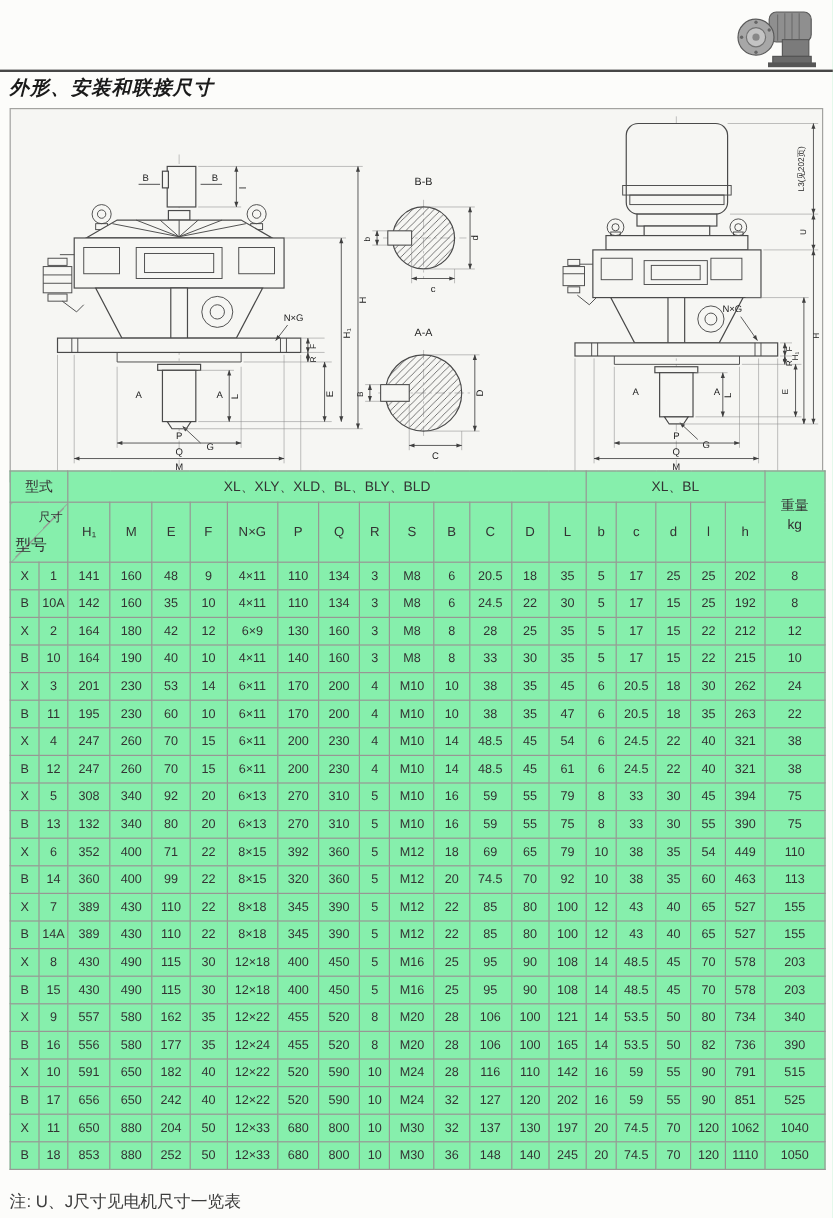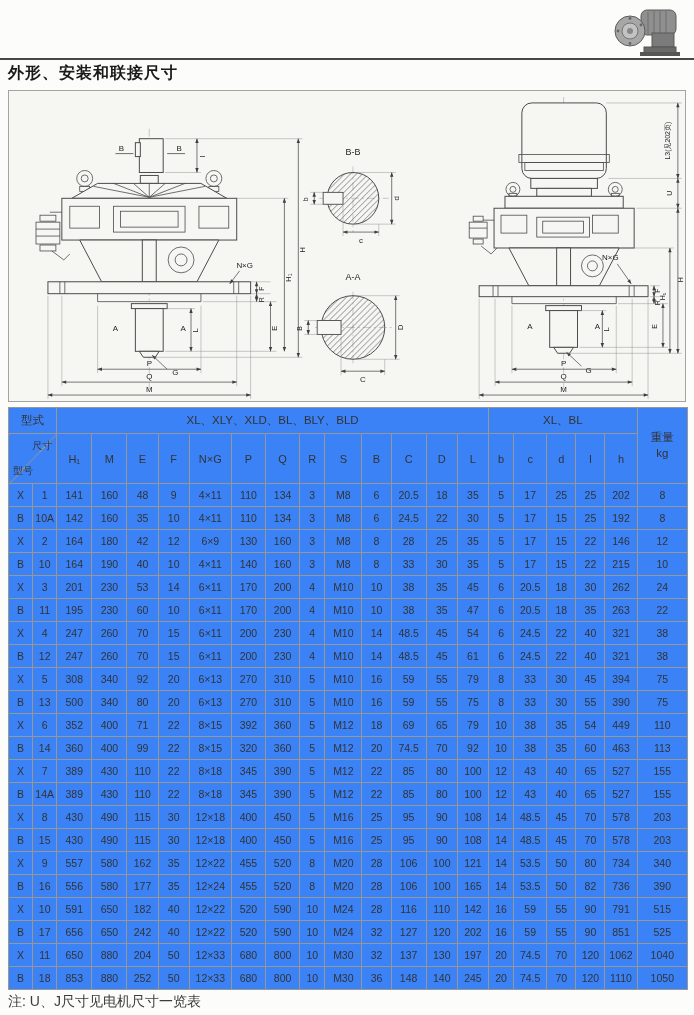--- a/index.html
+++ b/index.html
@@ -3,37 +3,37 @@
 <meta charset="utf-8">
 <style>
   html,body{margin:0;padding:0;}
   body{
     width:694px;height:1015px;position:relative;
     background:#fcfcfa;color:#333;
     font-family:"Liberation Sans","DejaVu Sans",sans-serif;
   }
   .photo{position:absolute;top:5px;right:8px;width:76px;height:52px;}
   .rule{position:absolute;top:58px;left:0;width:694px;height:2px;background:#474747;}
-  .title{position:absolute;top:63px;left:8px;margin:0;font-size:16px;font-weight:bold;color:#1a1a1a;letter-spacing:1px;}
+  .title{position:absolute;top:63px;left:8px;margin:0;font-size:16px;font-weight:bold;color:#1a1a1a;letter-spacing:1px;font-style:italic;}
   .panel{position:absolute;top:90px;left:8px;width:676px;height:310px;border:1px solid #a3a3a0;background:#f6f6f3;}
   .panel svg{display:block;}
-  table.dim{position:absolute;top:407px;left:8px;width:680px;border-collapse:collapse;table-layout:fixed;background:#3b82f6;}
+  table.dim{position:absolute;top:392px;left:8px;width:680px;border-collapse:collapse;table-layout:fixed;background:#86efac;}
   table.dim th,table.dim td{
     border:1px solid #979794;text-align:center;vertical-align:middle;
     font-size:10.5px;font-weight:normal;color:#333;padding:0;overflow:hidden;white-space:nowrap;
   }
   tr.grp th{height:25px;font-size:11.5px;}
   tr.cols th{height:49px;font-size:11px;text-align:center;}
   tbody td{height:22px;}
   th.corner{
     position:relative;
     background-image:linear-gradient(to bottom right,transparent calc(50% - 0.5px),#979794 calc(50% - 0.5px),#979794 calc(50% + 0.5px),transparent calc(50% + 0.5px));
   }
   th.corner .c-top{position:absolute;top:5px;right:4px;font-size:10px;}
-  th.corner .c-bot{position:absolute;bottom:5px;left:4px;font-size:10px;}
+  th.corner .c-bot{position:absolute;bottom:5px;left:4px;font-size:13px;}
   th.wt{font-size:10.5px;line-height:1.35;}
   .note{position:absolute;top:993px;left:8px;font-size:14px;color:#3c3c3c;}
   
   .ol{fill:#f6f6f3;stroke:#4a4a4a;stroke-width:1;}
   .th{fill:none;stroke:#4a4a4a;stroke-width:0.8;}
   .dim{stroke:#3f3f3f;stroke-width:0.7;fill:none;}
   .ext{stroke:#8a8a8a;stroke-width:0.45;fill:none;}
   .cl{stroke:#9a9a9a;stroke-width:0.5;fill:none;stroke-dasharray:8 3 2 3;}
   .lb{font-size:8px;fill:#222;}
   .lb7{font-size:7px;fill:#222;}
@@ -453,21 +453,21 @@
         <td>3</td>
         <td>M8</td>
         <td>8</td>
         <td>28</td>
         <td>25</td>
         <td>35</td>
         <td>5</td>
         <td>17</td>
         <td>15</td>
         <td>22</td>
-        <td>146</td>
+        <td>212</td>
         <td>12</td>
       </tr>
       <tr>
         <td>B</td>
         <td>10</td>
         <td>164</td>
         <td>190</td>
         <td>40</td>
         <td>10</td>
         <td>4×11</td>
@@ -597,21 +597,21 @@
         <td>8</td>
         <td>33</td>
         <td>30</td>
         <td>45</td>
         <td>394</td>
         <td>75</td>
       </tr>
       <tr>
         <td>B</td>
         <td>13</td>
-        <td>500</td>
+        <td>132</td>
         <td>340</td>
         <td>80</td>
         <td>20</td>
         <td>6×13</td>
         <td>270</td>
         <td>310</td>
         <td>5</td>
         <td>M10</td>
         <td>16</td>
         <td>59</td>

